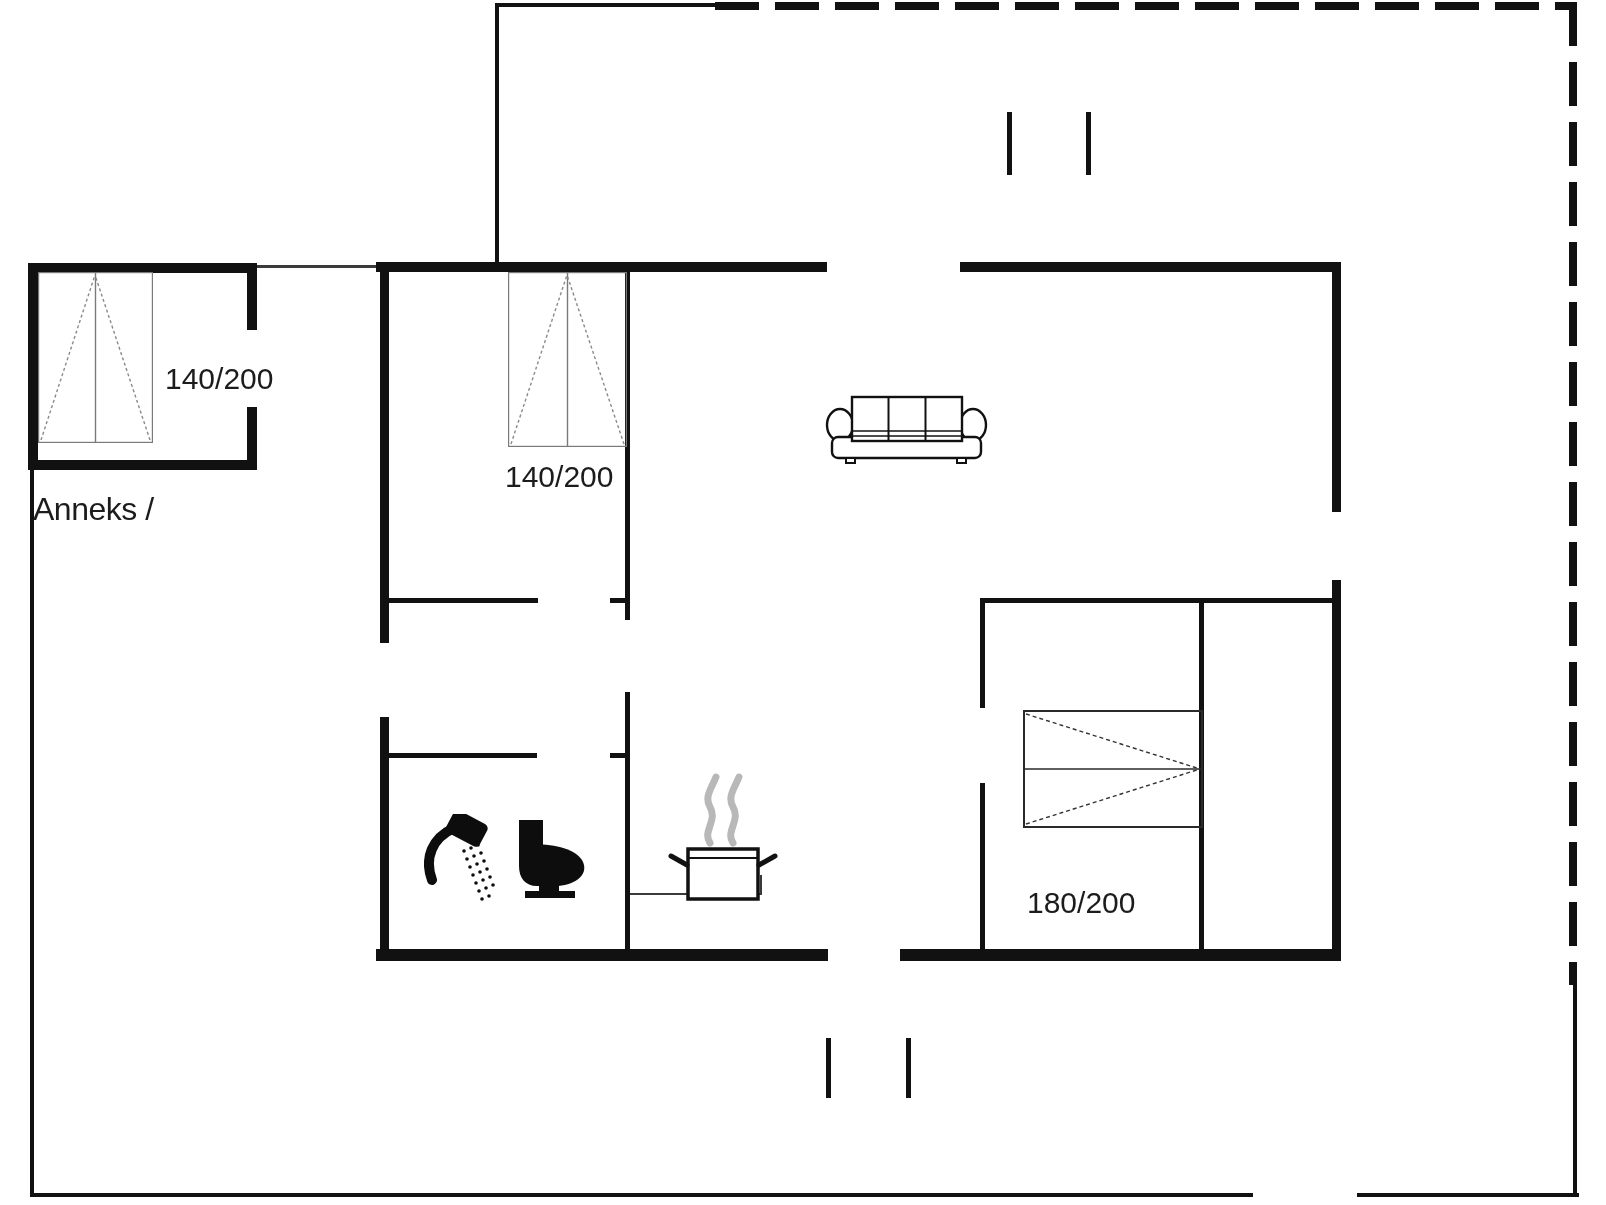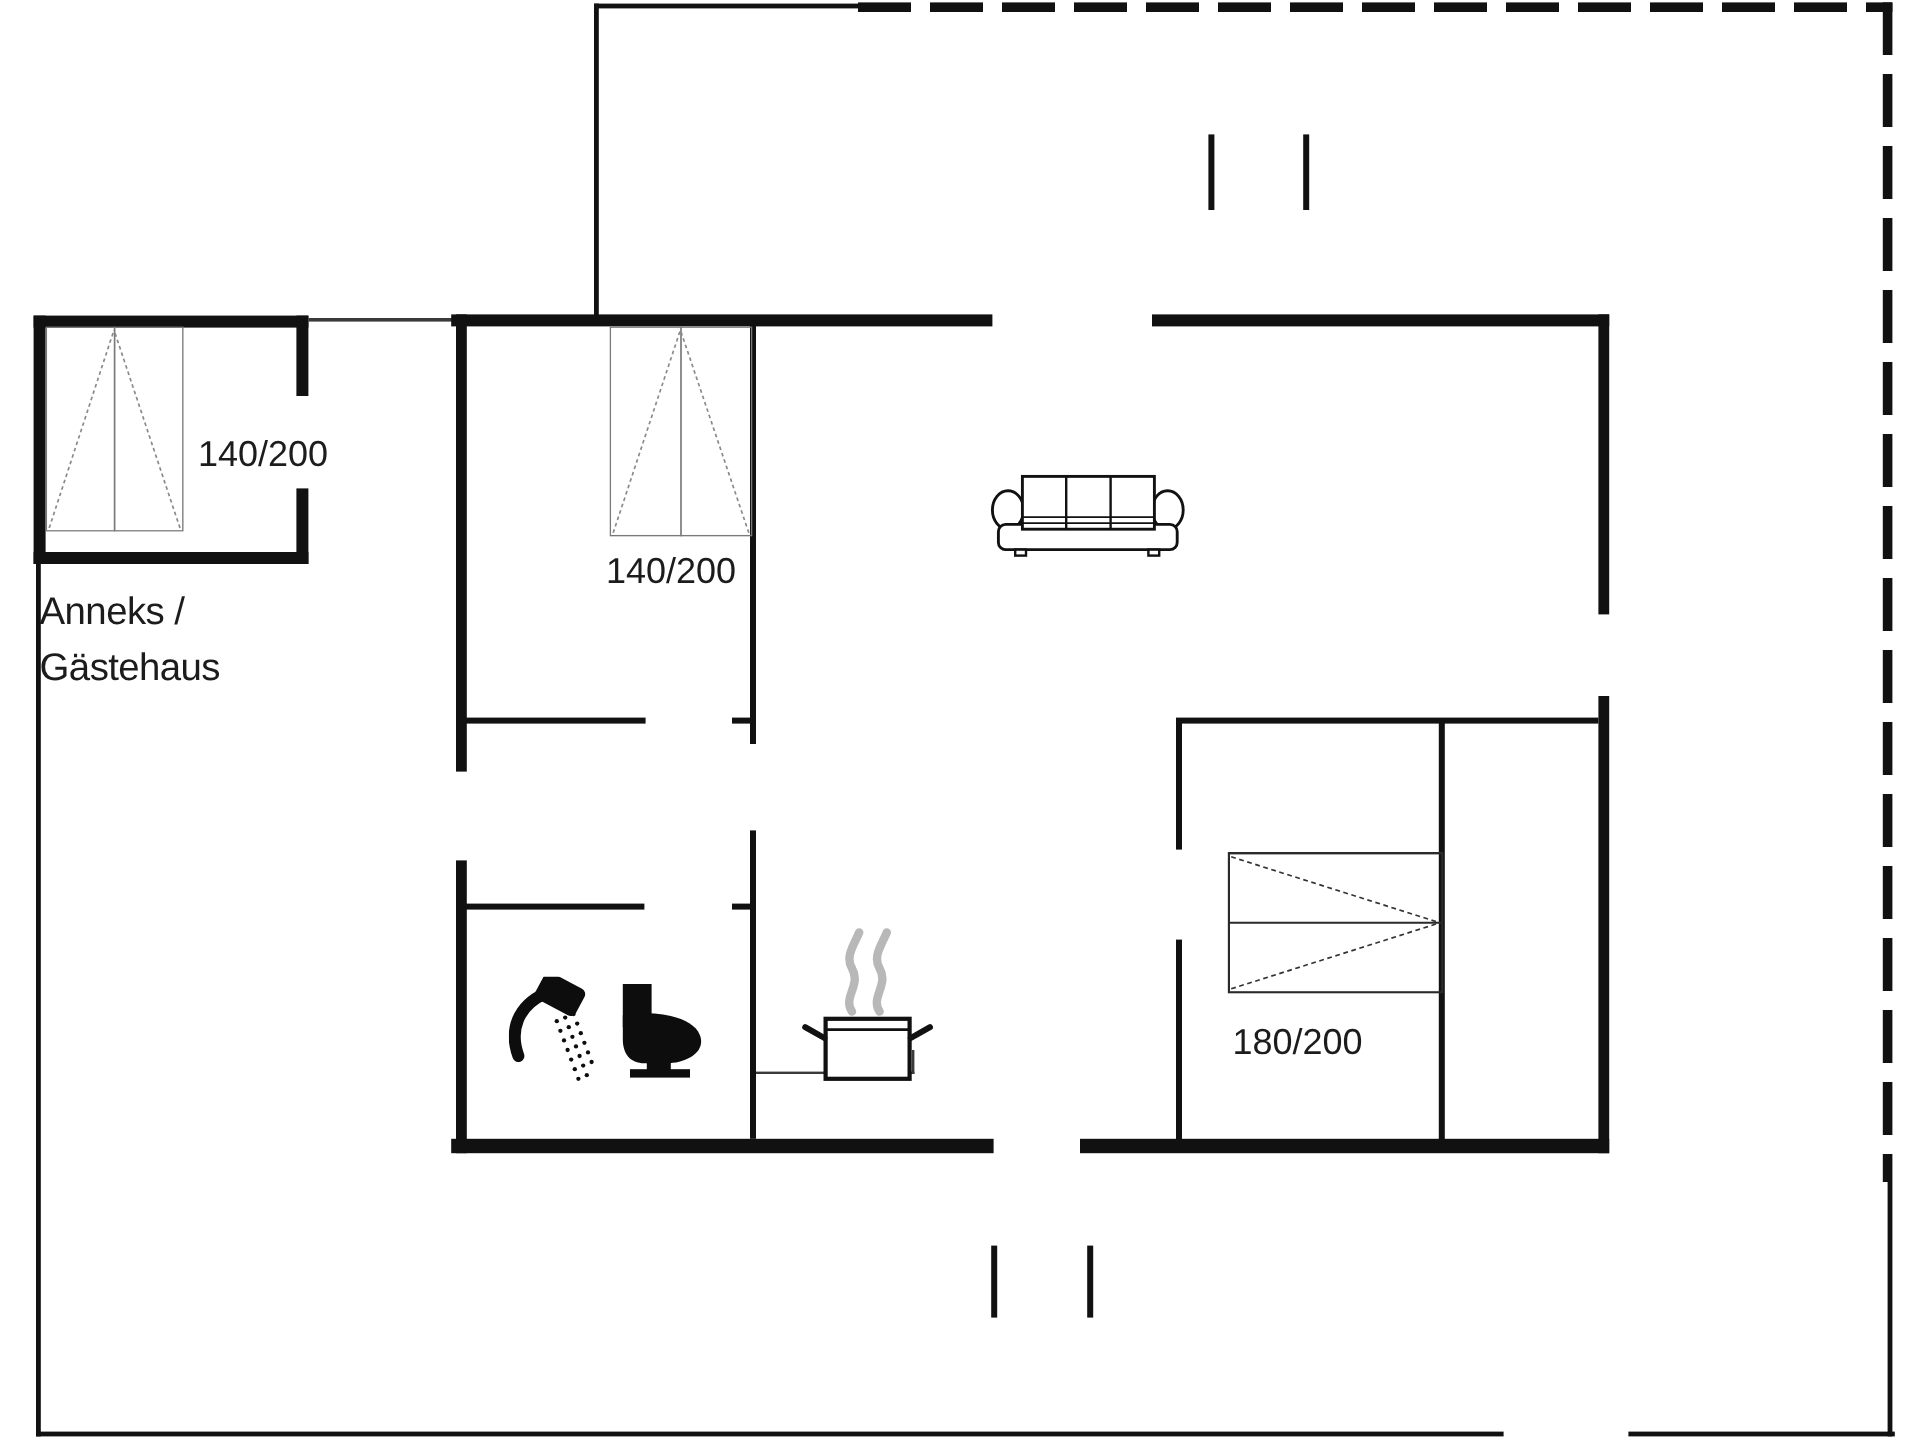--- a/index.html
+++ b/index.html
@@ -1,17 +1,17 @@
 <!DOCTYPE html>
 <html><head>
 <meta charset="utf-8">
 <style>
   html,body{margin:0;padding:0;background:#fff;}
   body{font-family:"Liberation Sans", sans-serif;}
-  #plan{position:relative;width:1606px;height:1205px;background:#fff;overflow:hidden;}
+  #plan{position:relative;width:1606px;height:1205px;background:#fff;overflow:hidden;text-align:right;}
   .abs{position:absolute;}
   .w{position:absolute;background:#111;}
   .thinline{position:absolute;background:#3a3a3a;}
   .dash-h{position:absolute;background:repeating-linear-gradient(90deg,#111 0 44px,transparent 44px 60px);}
   .dash-v{position:absolute;background:repeating-linear-gradient(180deg,#111 0 44px,transparent 44px 60px);}
   .lbl{position:absolute;color:#1c1c1c;white-space:nowrap;}
   .bedlbl{font-size:30px;letter-spacing:0px;}
   .annexname{font-size:32px;line-height:47px;letter-spacing:-0.5px;}
   svg{display:block;}
 </style>
@@ -147,19 +147,18 @@
       <path d="M67,70 C59,58 75,48 67,34 C61,24 69,14 73,4" fill="none" stroke="#b8b8b8" stroke-width="7" stroke-linecap="round"></path>
       <rect x="22" y="76" width="70" height="50" fill="#fff" stroke="#111" stroke-width="3.5"></rect>
       <line x1="22" y1="85" x2="92" y2="85" stroke="#111" stroke-width="2.2"></line>
       <path d="M21,92 L5,83" stroke="#111" stroke-width="5" stroke-linecap="round" fill="none"></path>
       <path d="M93,92 L109,83" stroke="#111" stroke-width="5" stroke-linecap="round" fill="none"></path>
     </svg>
   </div>
 
   <div class="lbl bedlbl" style="left:165px;top:362px;">140/200</div>
   <div class="lbl bedlbl" style="left:505px;top:460px;">140/200</div>
-  <div class="lbl bedlbl" style="left:1027px;top:852px;">180/200</div>
+  <div class="lbl bedlbl" style="left:1027px;top:886px;">180/200</div>
   <div class="lbl annexname" style="left:33px;top:486px;">
     <div>Anneks /</div>
-    <div>Gästehaus</div>
   </div>
 
 </div>
 
 </body></html>

